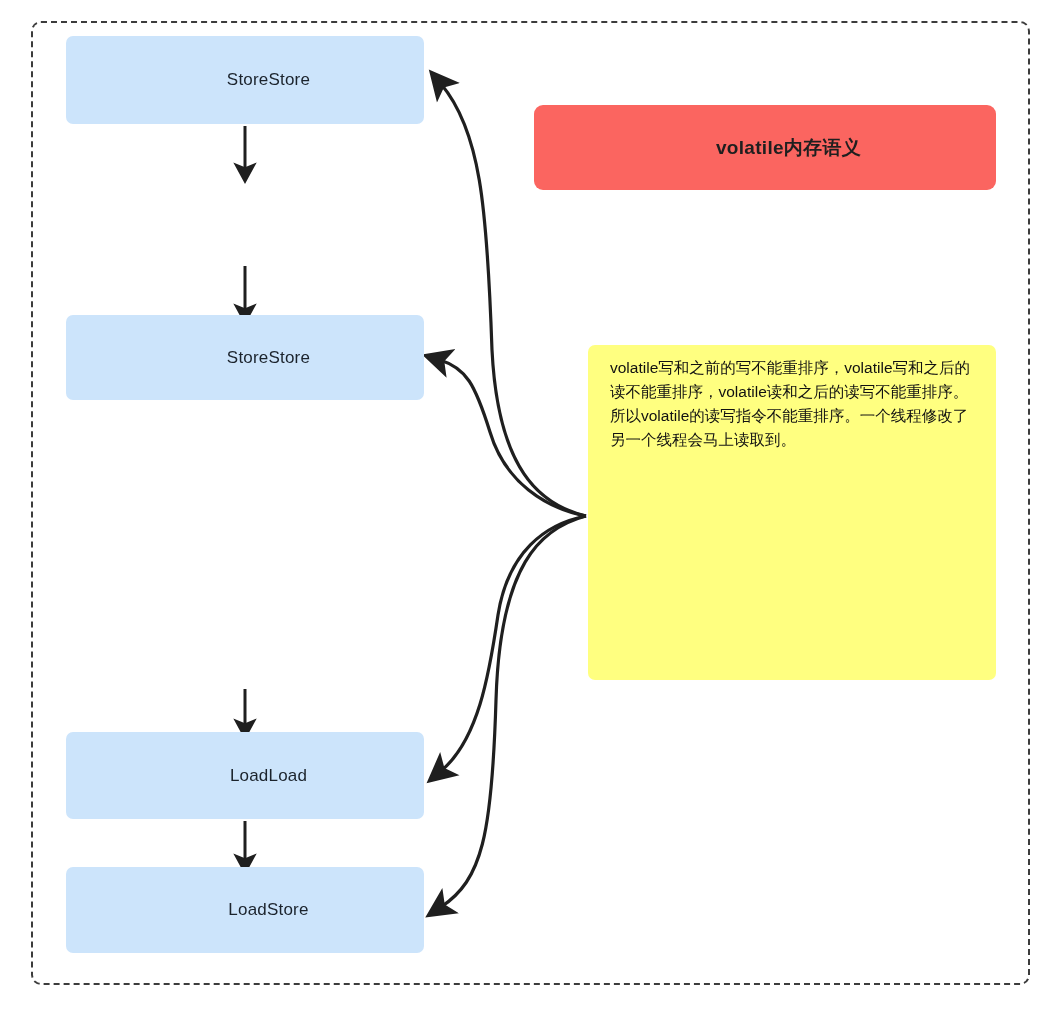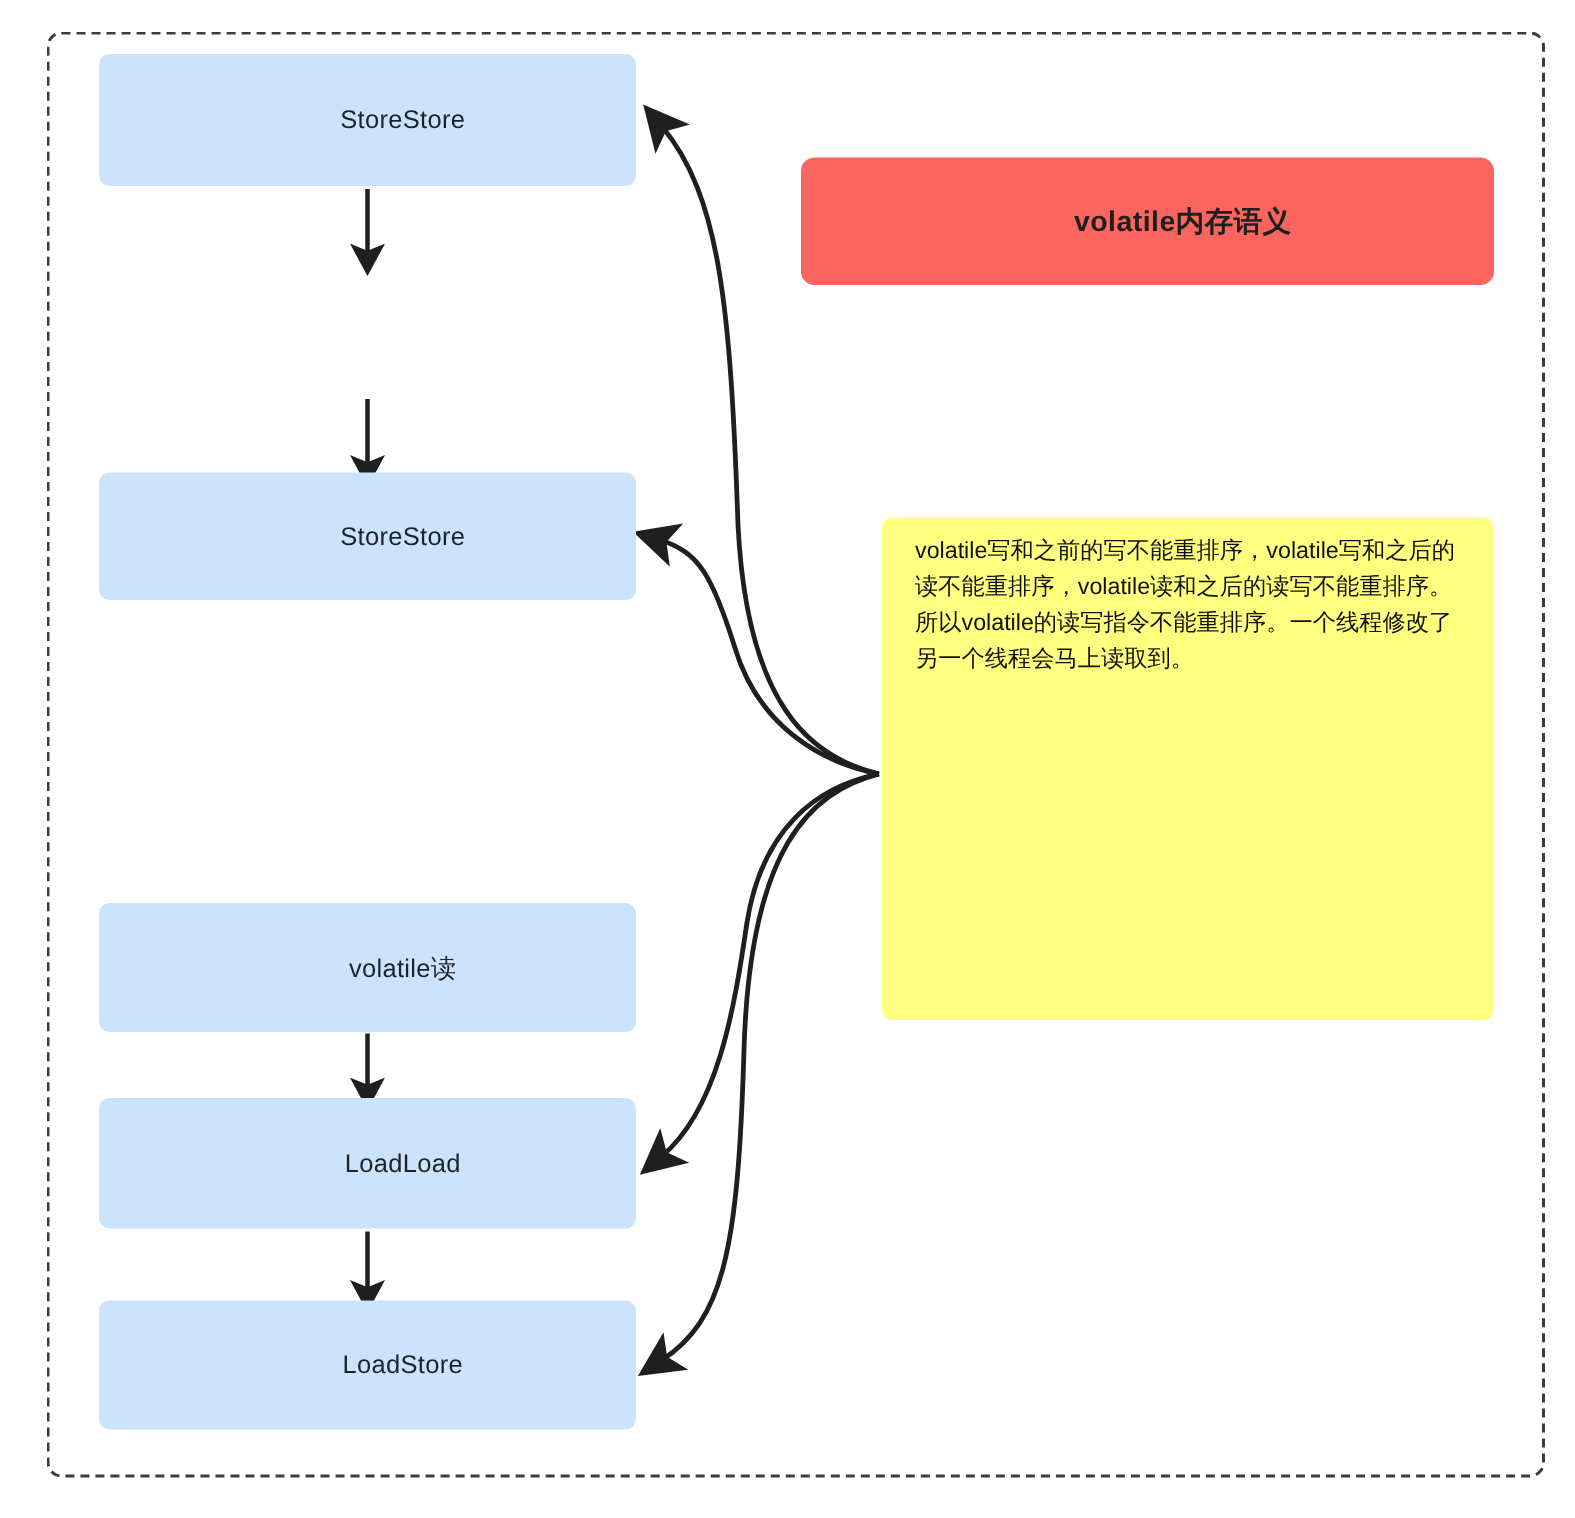--- a/index.html
+++ b/index.html
@@ -122,23 +122,20 @@
 
   <div class="node node-blue" style="left:66px; top:36px; width:358px; height:88px;">
     <span>StoreStore</span>
   </div>
 
 
   <div class="node node-blue" style="left:66px; top:315px; width:358px; height:85px;">
     <span>StoreStore</span>
   </div>
 
-  <div class="node node-blue" style="left:66px; top:602px; width:358px; height:86px;">
-    <span>volatile读</span>
-  </div>
 
   <div class="node node-blue" style="left:66px; top:732px; width:358px; height:87px;align-items:center;">
     <span>LoadLoad</span>
   </div>
 
   <div class="node node-red" style="left:534px; top:105px; width:462px; height:85px;">
     <span>volatile内存语义</span>
   </div>
 
   <div class="node node-blue" style="left:66px; top:867px; width:358px; height:86px;">

